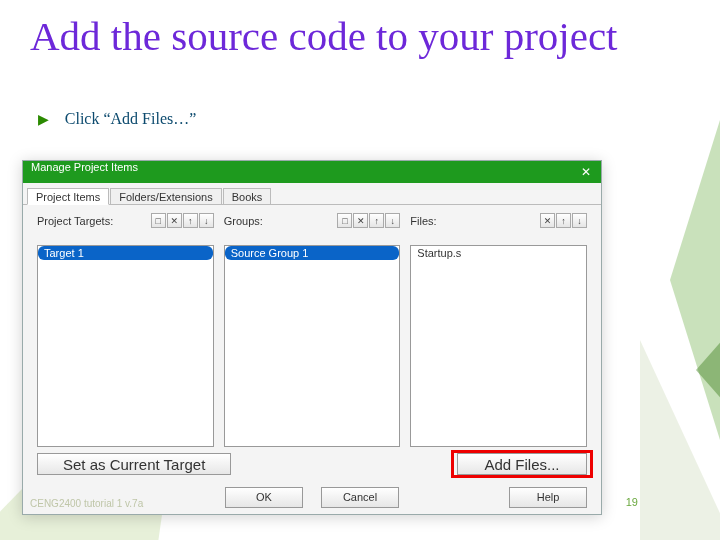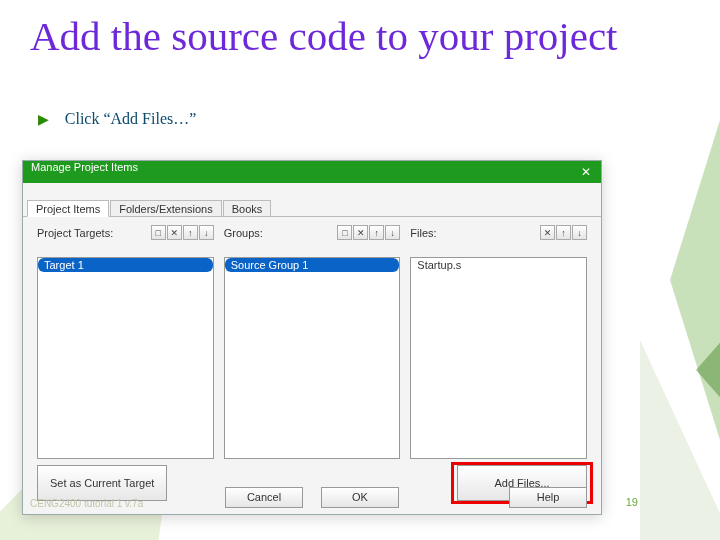--- a/index.html
+++ b/index.html
@@ -12,35 +12,35 @@
   .slide-title { position:absolute; left:30px; top:14px; color:#6d28d9; font-size:41px; font-weight:400; line-height:1.1; font-family: Liberation Serif, serif; }
   .bullet-row { position:absolute; left:38px; top:110px; display:flex; align-items:center; gap:16px; }
   .bullet-ico { color:#2b8a01; font-size:14px; }
   .bullet-text { font-size:16px; color:#0c4a6e; font-family: Liberation Serif, serif; }
 
   .dialog-shadow { position:absolute; left:22px; top:160px; width:580px; height:355px; box-shadow:0 2px 14px rgba(0,0,0,0.18); }
   .dialog { position:absolute; left:22px; top:160px; width:580px; height:355px; border:1px solid #9aa; background:#f4f4f4; font-size:11px; color:#333; }
   .titlebar { height:22px; background:#1e9a1e; display:flex; align-items:flex-start; justify-content:space-between; padding:0 0 8px 8px; }
   .titlebar-title { color:#fff; font-size:11px; }
   .titlebar-close { width:30px; height:22px; color:#fff; display:flex; align-items:center; justify-content:center; font-size:12px; }
-  .tabs { display:flex; align-items:flex-end; height:34px; border-bottom:1px solid #bbb; padding-left:4px; background:#f4f4f4; }
+  .tabs { display:flex; align-items:flex-end; height:22px; border-bottom:1px solid #bbb; padding-left:4px; background:#f4f4f4; }
   .tab { padding:2px 8px 1px; border:1px solid #bbb; border-bottom:none; background:#f0f0f0; margin-right:1px; position:relative; }
   .tab.active { background:#fff; z-index:2; border-bottom:1px solid #fff; margin-bottom:-1px; }
   .body-area { padding:8px 14px 0; display:flex; gap:10px; }
   .col { flex:1; display:flex; flex-direction:column; }
   .col-head { display:flex; align-items:center; justify-content:space-between; margin-bottom:17px; }
   .col-label { font-size:11px; }
   .mini-btns { display:flex; gap:0; }
   .mini-btn { width:15px; height:15px; border:1px solid #aaa; background:linear-gradient(#fff,#e5e5e5); margin-left:1px; display:flex; align-items:center; justify-content:center; font-size:9px; color:#444; }
   .listbox { border:1px solid #999; background:#fff; height:202px; overflow:hidden; }
   .list-item { padding:1px 6px; font-size:11px;border-radius:6px; }
   .list-item.sel { background:#0a64c8; color:#fff; }
   .below-buttons { display:flex; gap:10px; padding:6px 14px 0; }
   .below-buttons .spacer { flex:1; }
-  .small-action { height:36px; border:1px solid #999; background:linear-gradient(#fff,#e7e7e7); padding:0 12px; display:flex; align-items:center; justify-content:center; font-size:11px; min-width:130px; }
+  .small-action { height:22px; border:1px solid #999; background:linear-gradient(#fff,#e7e7e7); padding:0 25px; display:flex; align-items:center; justify-content:center; font-size:15px; min-width:130px; }
   .addfiles-wrap { position:relative; }
   .highlight-red { position:absolute; left:-6px; top:-3px; right:-6px; bottom:-3px; border:3px solid #e00; pointer-events:none; }
   .button-row { position:absolute; left:0; right:0; bottom:4px; height:26px; display:flex; align-items:center; justify-content:center; gap:18px; }
   .dlg-btn { min-width:78px; height:21px; border:1px solid #999; background:linear-gradient(#fff,#e6e6e6); display:flex; align-items:center; justify-content:center; font-size:11px; }
   .help-btn { position:absolute; right:14px; }
   .foot-note { position:absolute; left:30px; top:498px; font-size:10px; color:#bfc6a8; }
   .page-num  { position:absolute; right:82px; top:496px; font-size:11px; color:#6aa83e; }
 </style>
 </head>
 <body>
@@ -121,21 +121,21 @@
     <div class="below-buttons">
       <div class="small-action">Set as Current Target</div>
       <div class="spacer"></div>
       <div class="addfiles-wrap">
         <div class="small-action" style="min-width:130px;">Add Files...</div>
         <div class="highlight-red"></div>
       </div>
     </div>
 
     <div class="button-row">
+      <div class="dlg-btn">OK</div>
       <div class="dlg-btn">Cancel</div>
-      <div class="dlg-btn">OK</div>
       <div class="dlg-btn help-btn">Help</div>
     </div>
   </div>
 
   <div class="foot-note">CENG2400 tutorial 1 v.7a</div>
   <div class="page-num">19</div>
 </div>
 
 </body></html>

